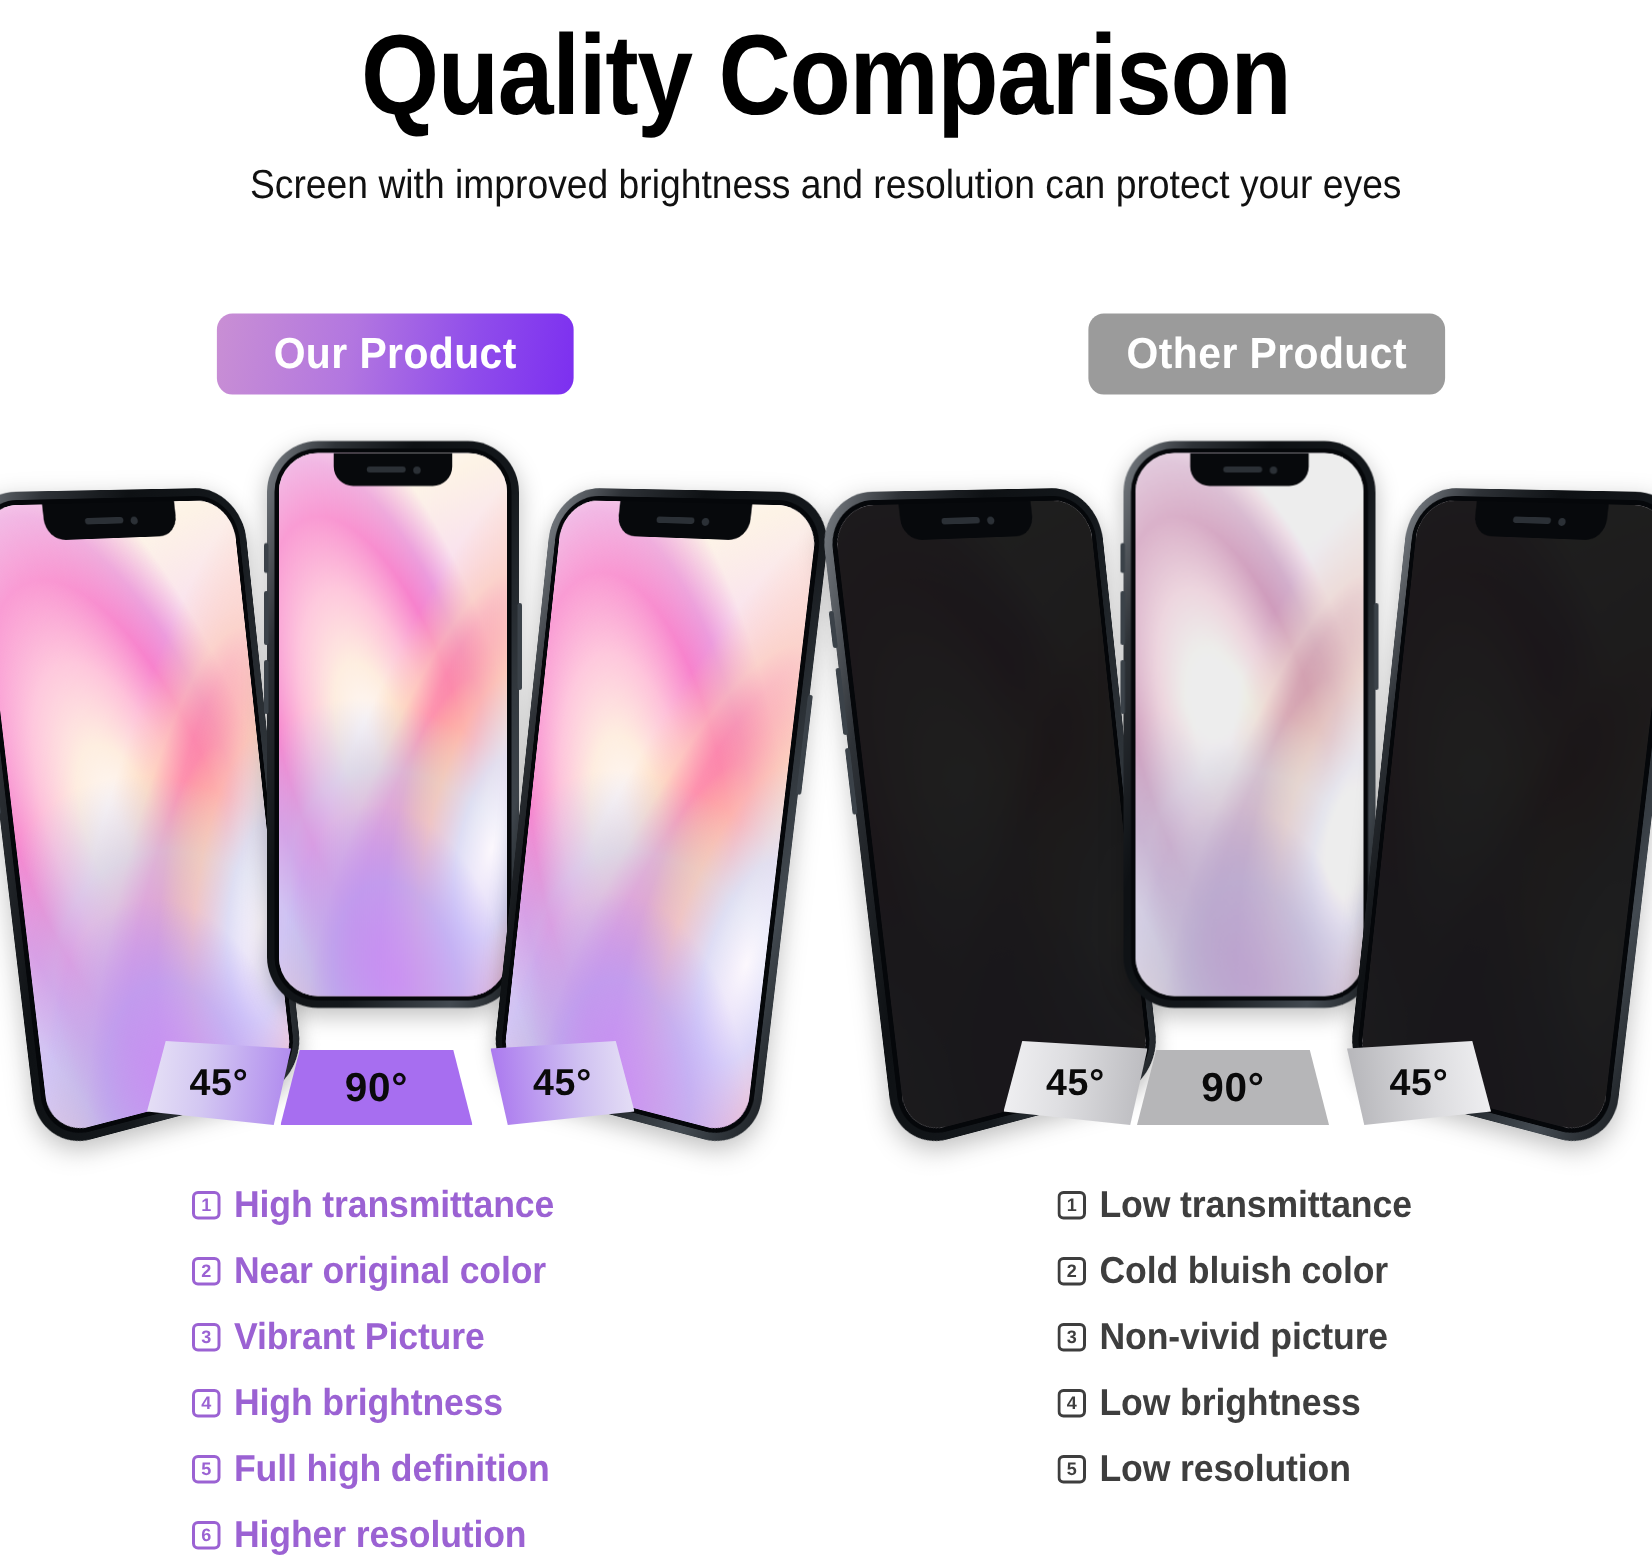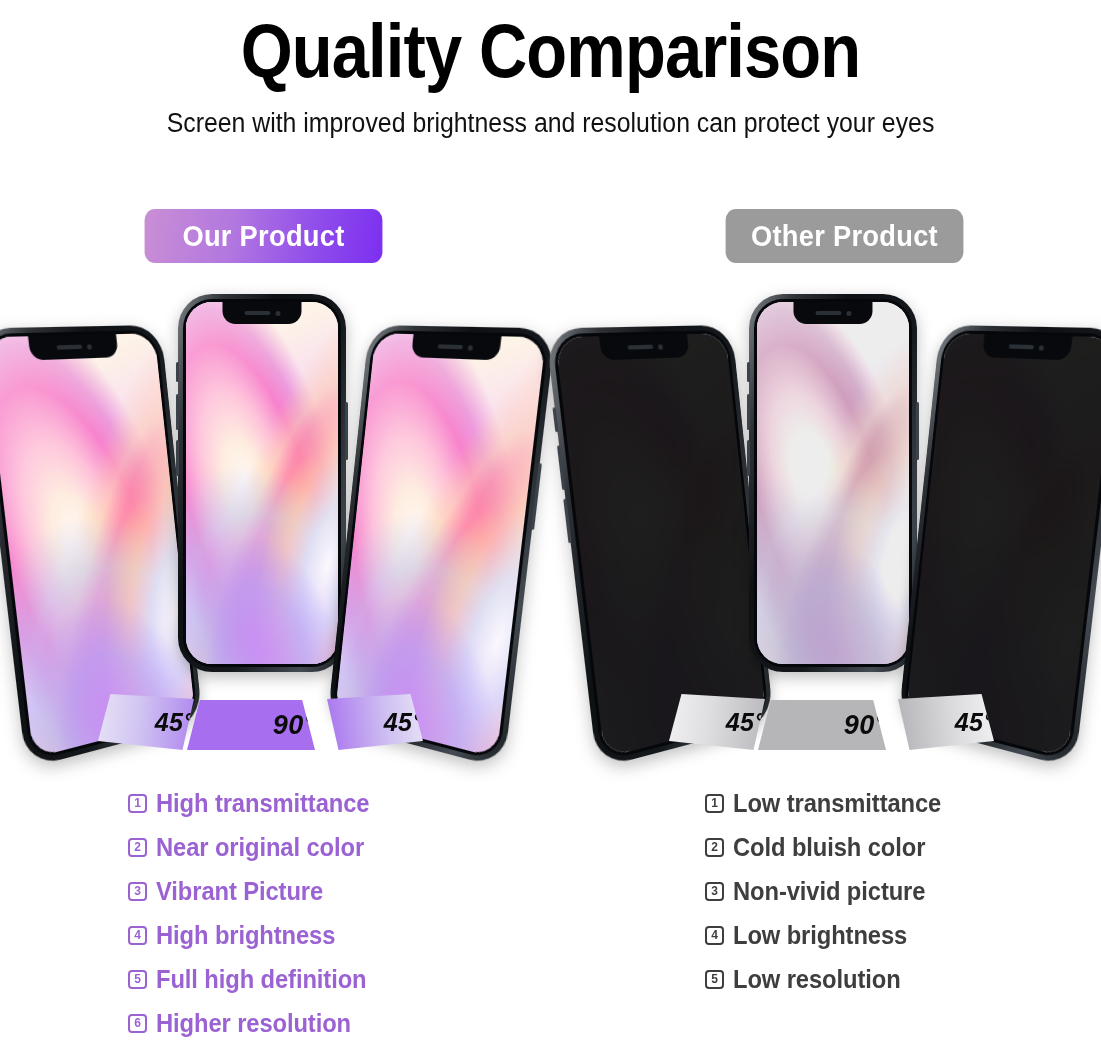--- a/index.html
+++ b/index.html
@@ -135,23 +135,23 @@
     background:linear-gradient(118deg,rgba(255,255,255,.24) 0%,rgba(255,255,255,0) 40%);}
 
   
   .dim .wp{filter:brightness(.20) saturate(.55) contrast(.92);}
   .dim .wp::after{content:"";position:absolute;inset:0;background:rgba(6,7,12,.58);}
   .washed .wp{filter:saturate(.46) brightness(1.1) contrast(.86);}
 
   
   .plate{
     position:absolute;
-    display:flex;align-items:center;justify-content:flex-end;
+    display:flex;align-items:center;justify-content:center;
     color:#0a0a0a;
-    font-weight:bold;font-style:italic;
+    font-weight:bold;
     font-size:25px;
     letter-spacing:.5px;
   }
   .plate span{display:block;}
   .plate.mid{font-size:27px;}
 
   .p-l45{clip-path:polygon(13% 0%,100% 9%,88% 100%,0% 84%);}
   .p-r45{clip-path:polygon(0% 9%,87% 0%,100% 84%,12% 100%);}
   .p-mid{clip-path:polygon(10% 0%,90% 0%,100% 100%,0% 100%);}
 

